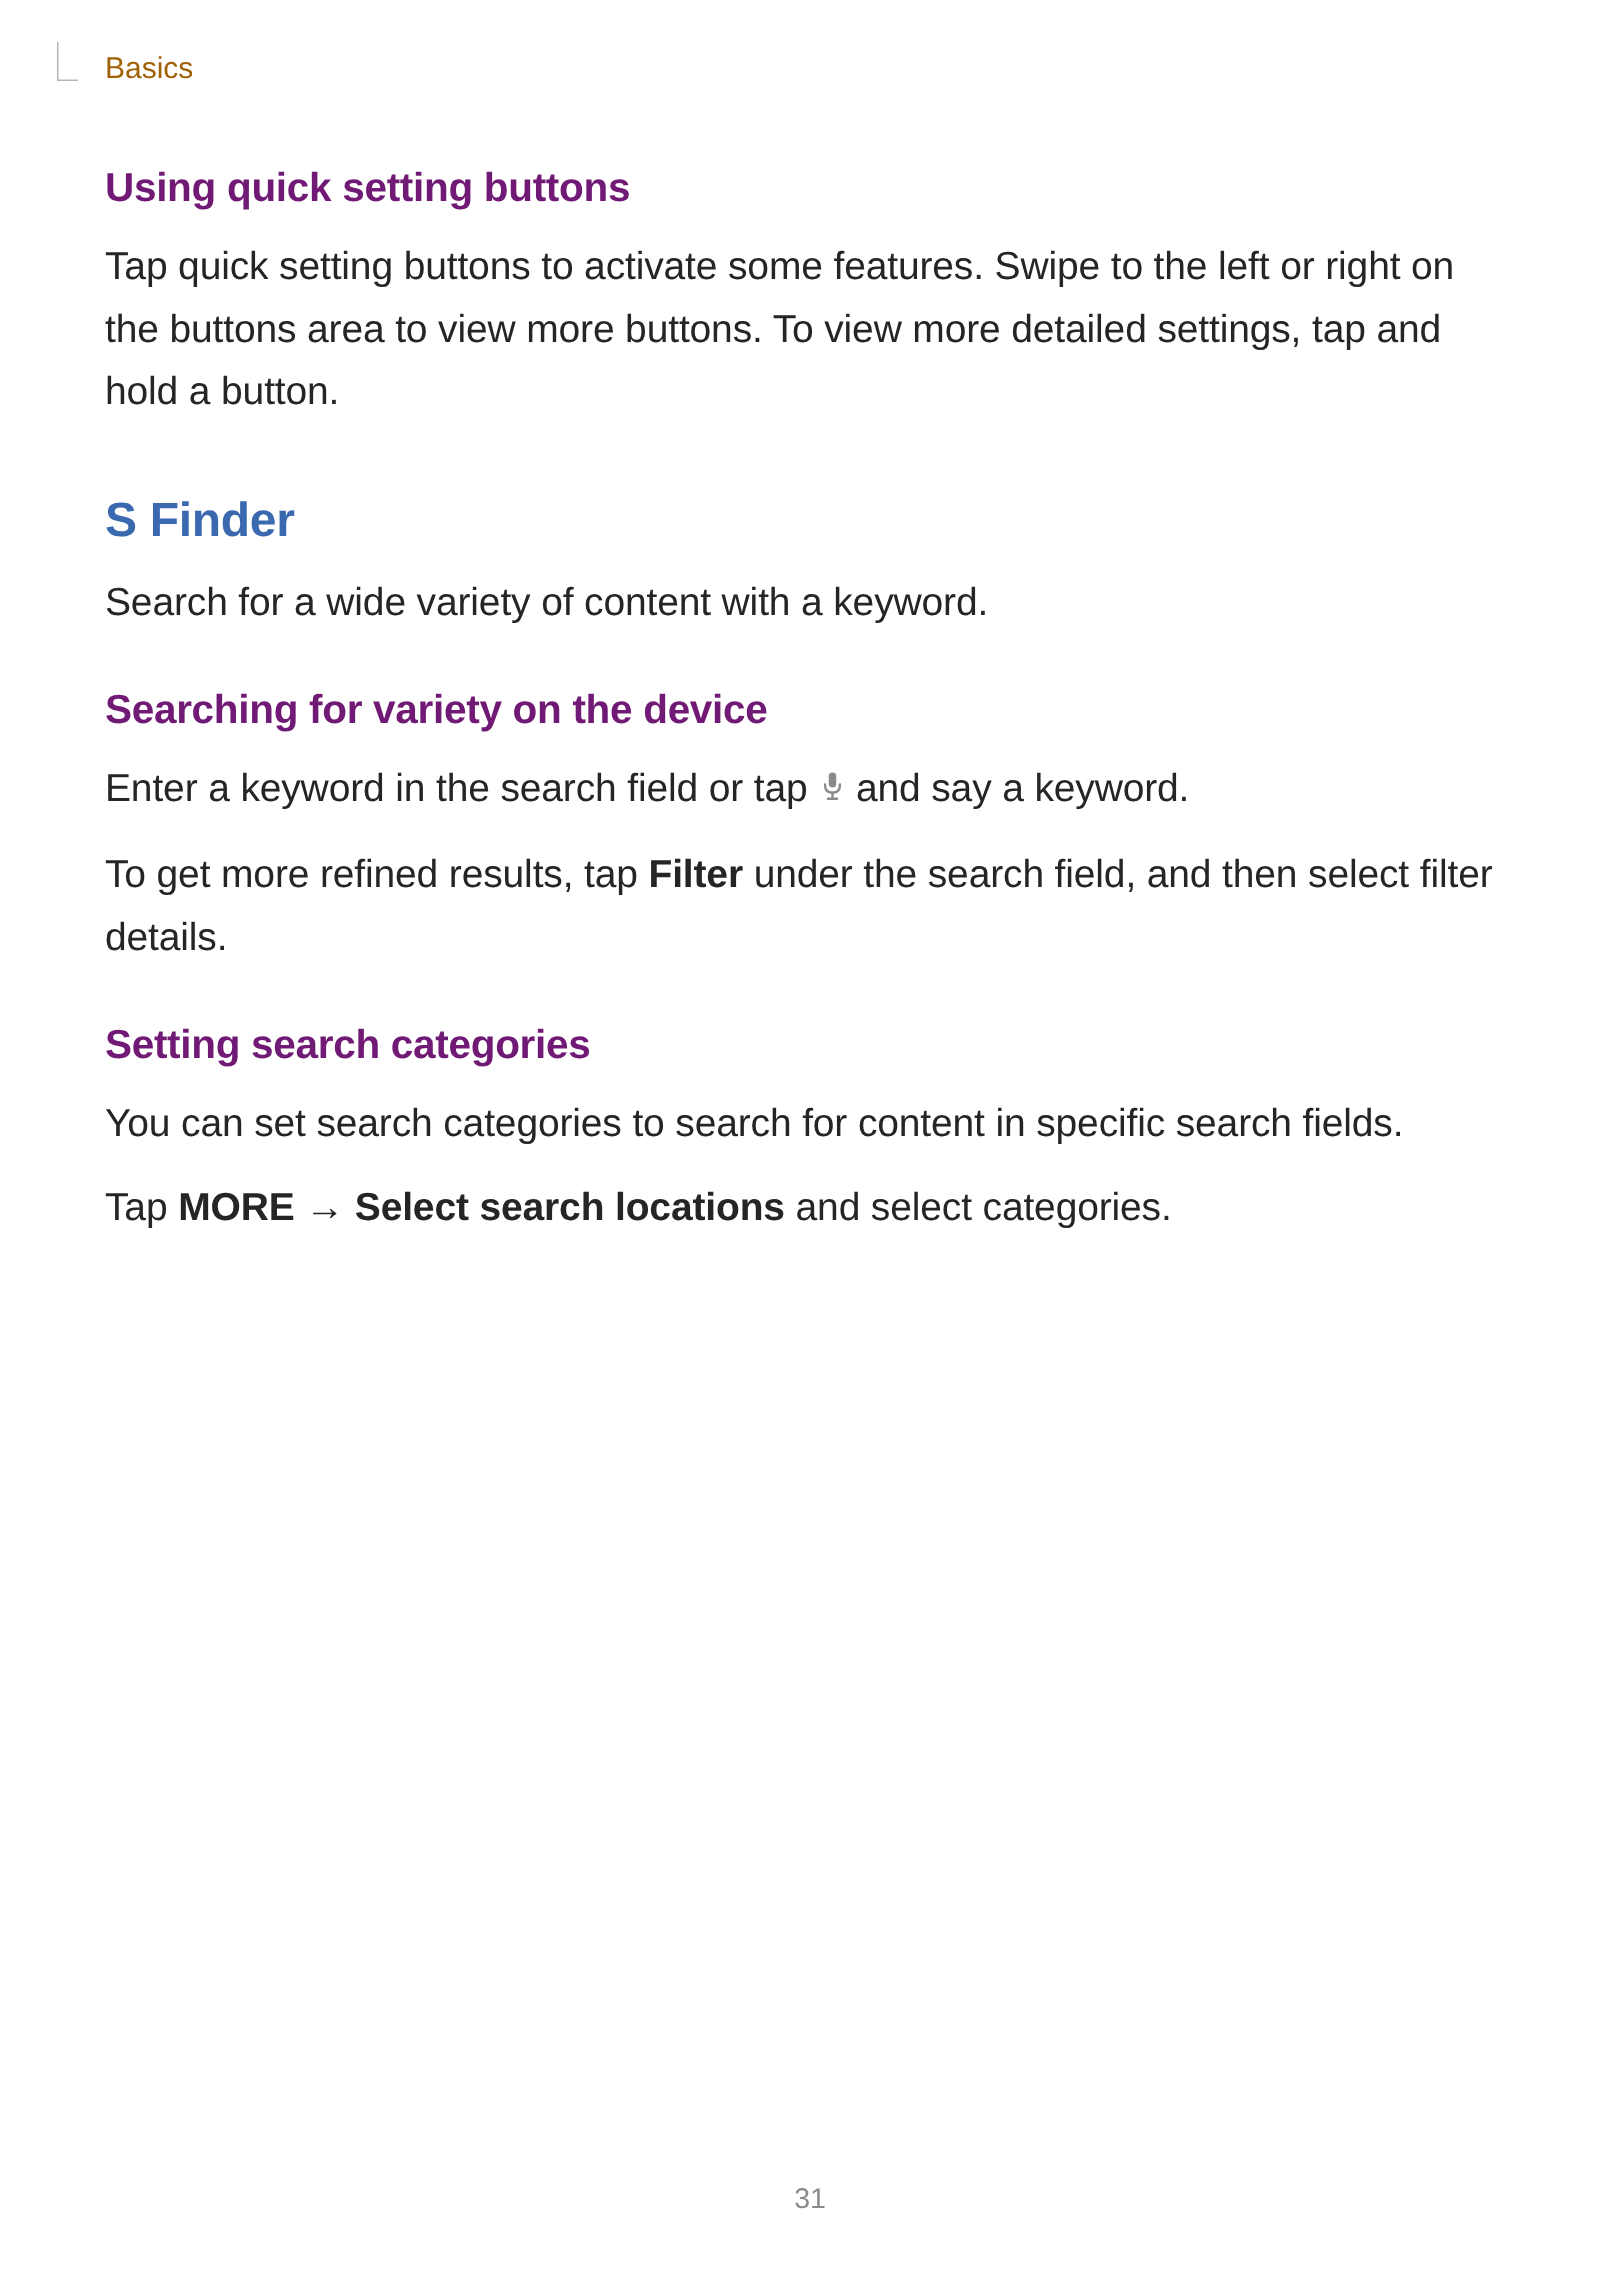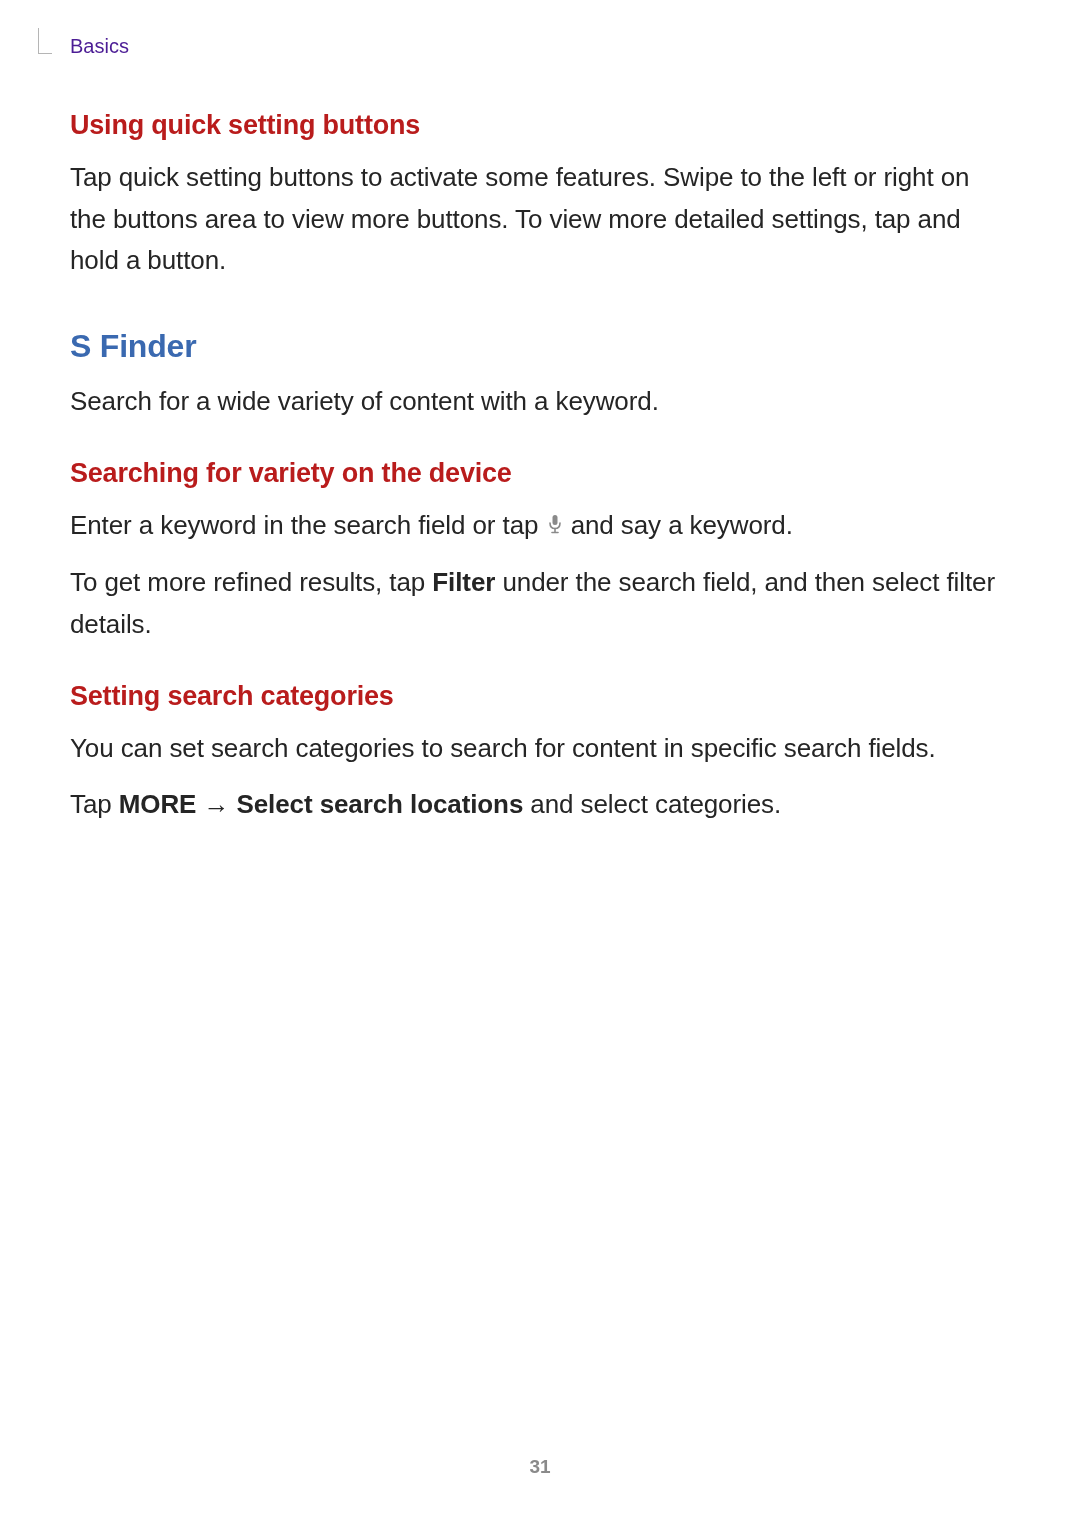--- a/index.html
+++ b/index.html
@@ -22,32 +22,32 @@
       width: 14px;
       height: 26px;
       border-left: 1px solid #b5b5b5;
       border-bottom: 1px solid #b5b5b5;
     }
     .breadcrumb {
       position: absolute;
       top: 35px;
       left: 70px;
       font-size: 20px;
-      color: #4c1d95;
+      color: #a16207;
     }
     .content {
       position: absolute;
       top: 100px;
       left: 70px;
       width: 940px;
     }
     h3 {
       font-size: 27px;
       font-weight: 700;
-      color: #b91c1c;
+      color: #701a75;
       margin-top: 10px;
       margin-bottom: 16px;
       letter-spacing: -0.2px;
     }
     p {
       font-size: 26px;
       line-height: 1.6;
       color: #252525;
       margin-bottom: 14px;
       letter-spacing: -0.1px;
@@ -81,21 +81,20 @@
       font-weight: 700;
     }
     .page-number {
       position: absolute;
       top: 1456px;
       left: 0;
       width: 1080px;
       text-align: center;
       font-size: 19px;
       color: #8a8a8a;
-      font-weight: bold;
     }
   </style>
 </head>
 <body>
 
 <div class="header-marker"></div>
 <div class="breadcrumb">Basics</div>
 
 <div class="content">
   <h3>Using quick setting buttons</h3>

